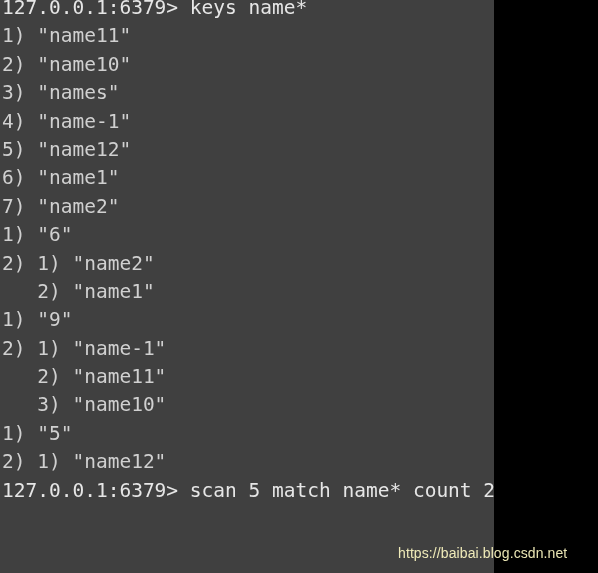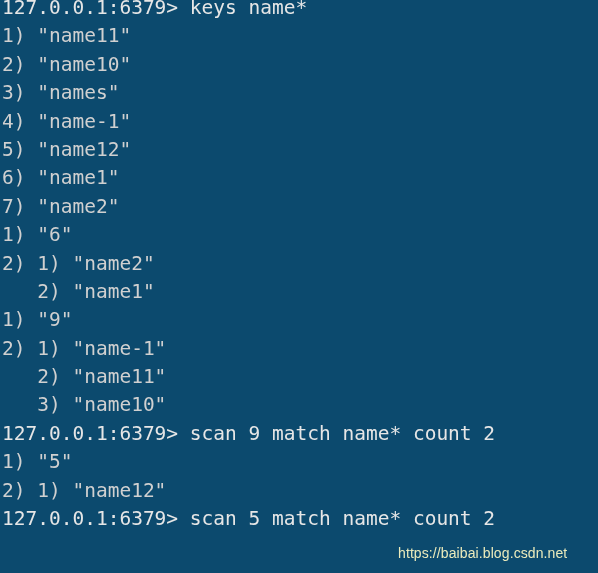--- a/index.html
+++ b/index.html
@@ -12,23 +12,23 @@
     height: 573px;
     overflow: hidden;
     position: relative;
     font-family: "DejaVu Sans Mono", "Liberation Mono", monospace;
   }
 
   #terminal {
     position: absolute;
     left: 0;
     top: 0;
-    width: 598px;
+    width: 494px;
     height: 573px;
-    background: #0c4a6e;
+    background: #404040;
     padding: 0;
     box-sizing: border-box;
     overflow: hidden;
   }
 
   .screen {
     position: absolute;
     left: 2px;
     top: -6px;
     width: 594px;
@@ -78,21 +78,20 @@
     <div class="line output-line">5) "name12"</div>
     <div class="line output-line">6) "name1"</div>
     <div class="line output-line">7) "name2"</div>
     <div class="line output-line">1) "6"</div>
     <div class="line output-line">2) 1) "name2"</div>
     <div class="line output-line">   2) "name1"</div>
     <div class="line output-line">1) "9"</div>
     <div class="line output-line">2) 1) "name-1"</div>
     <div class="line output-line">   2) "name11"</div>
     <div class="line output-line">   3) "name10"</div>
-    <div class="line prompt-line">127.0.0.1:6379&gt; scan 9 match name* count 2</div>
     <div class="line output-line">1) "5"</div>
     <div class="line output-line">2) 1) "name12"</div>
     <div class="line prompt-line">127.0.0.1:6379&gt; scan 5 match name* count 2</div>
 
   </div>
 </div>
 
 <div id="watermark">https://baibai.blog.csdn.net</div>
 
 </body></html>

